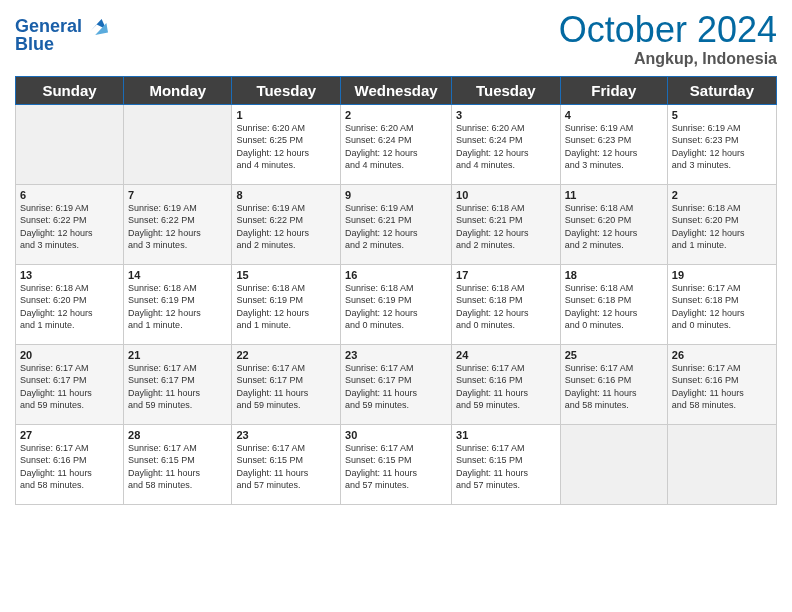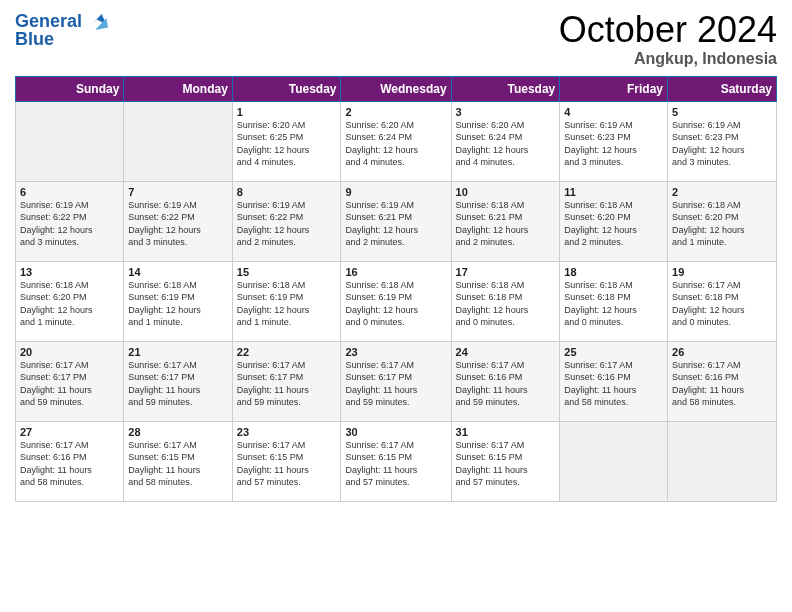--- a/index.html
+++ b/index.html
@@ -17,20 +17,21 @@
     }
     .header {
       display: flex;
       justify-content: space-between;
       align-items: flex-start;
       margin-bottom: 8px;
     }
     .logo {
       display: flex;
       align-items: center;
+      margin-top: 5px;
     }
     .logo-text {
       font-size: 18px;
       font-weight: bold;
       color: #333;
       line-height: 1.1;
     }
     .logo-text span {
       color: #1a5fa8;
     }
@@ -38,39 +39,39 @@
       width: 24px;
       height: 24px;
       margin-left: 2px;
     }
     .title-section {
       text-align: right;
     }
     .month-title {
       font-size: 36px;
       font-weight: normal;
-      color: #000000;
+      color: #0369a1;
       line-height: 1.1;
     }
     .location {
       font-size: 16px;
       color: #555;
       font-weight: bold;
     }
     table {
       width: 100%;
       border-collapse: collapse;
       font-size: 10px;
     }
     thead tr th {
-      background-color: #701a75;
+      background-color: #404040;
       color: white;
       padding: 5px 4px;
-      text-align: right;
-      font-size: 12px;
+      text-align: center;
+      font-size: 15px;
       font-weight: bold;
       border: 1px solid #1a6cb8;
     }
     tbody tr td {
       border: 1px solid #ccc;
       vertical-align: top;
       padding: 4px 4px;
       width: 113px;
       height: 80px;
       font-size: 9.5px;

